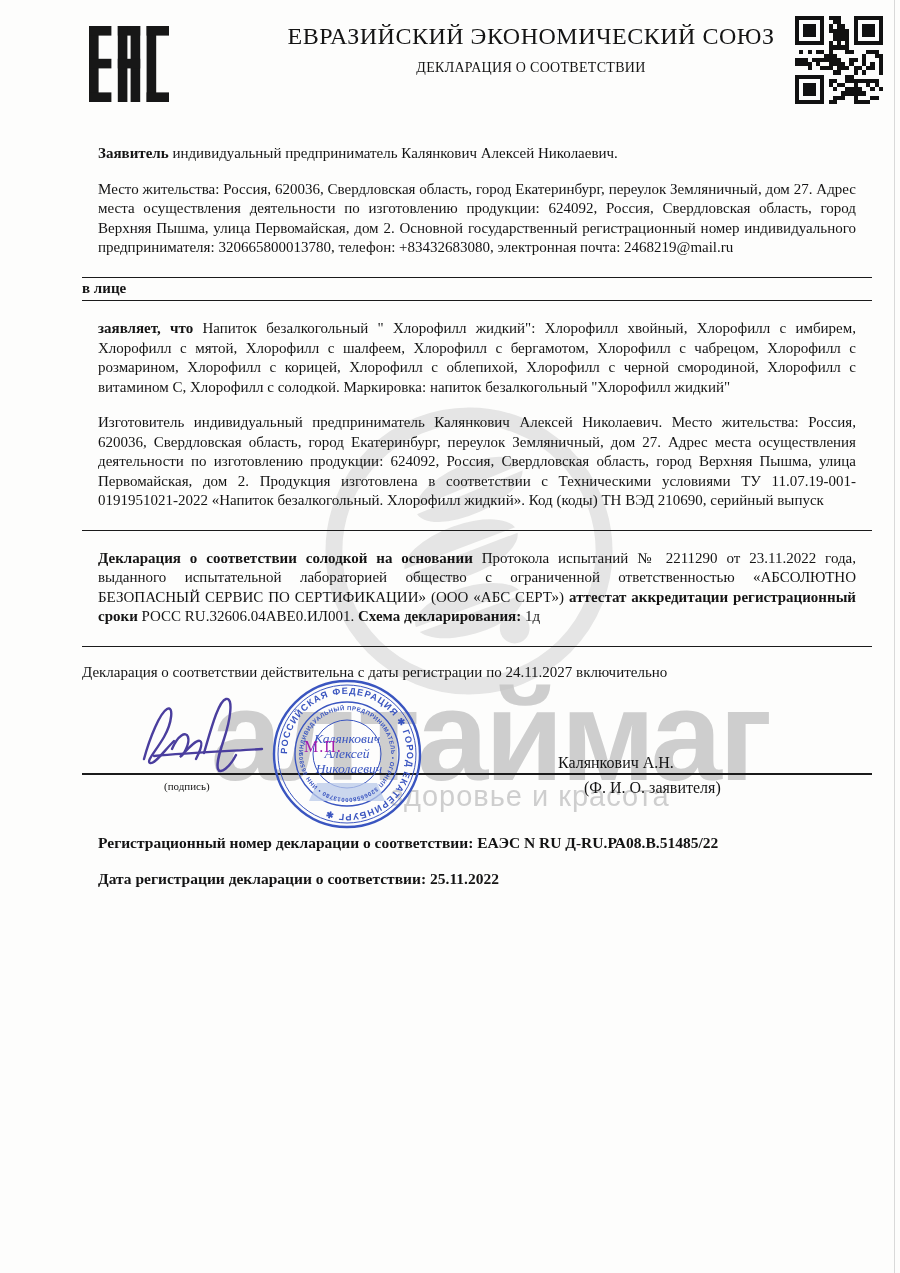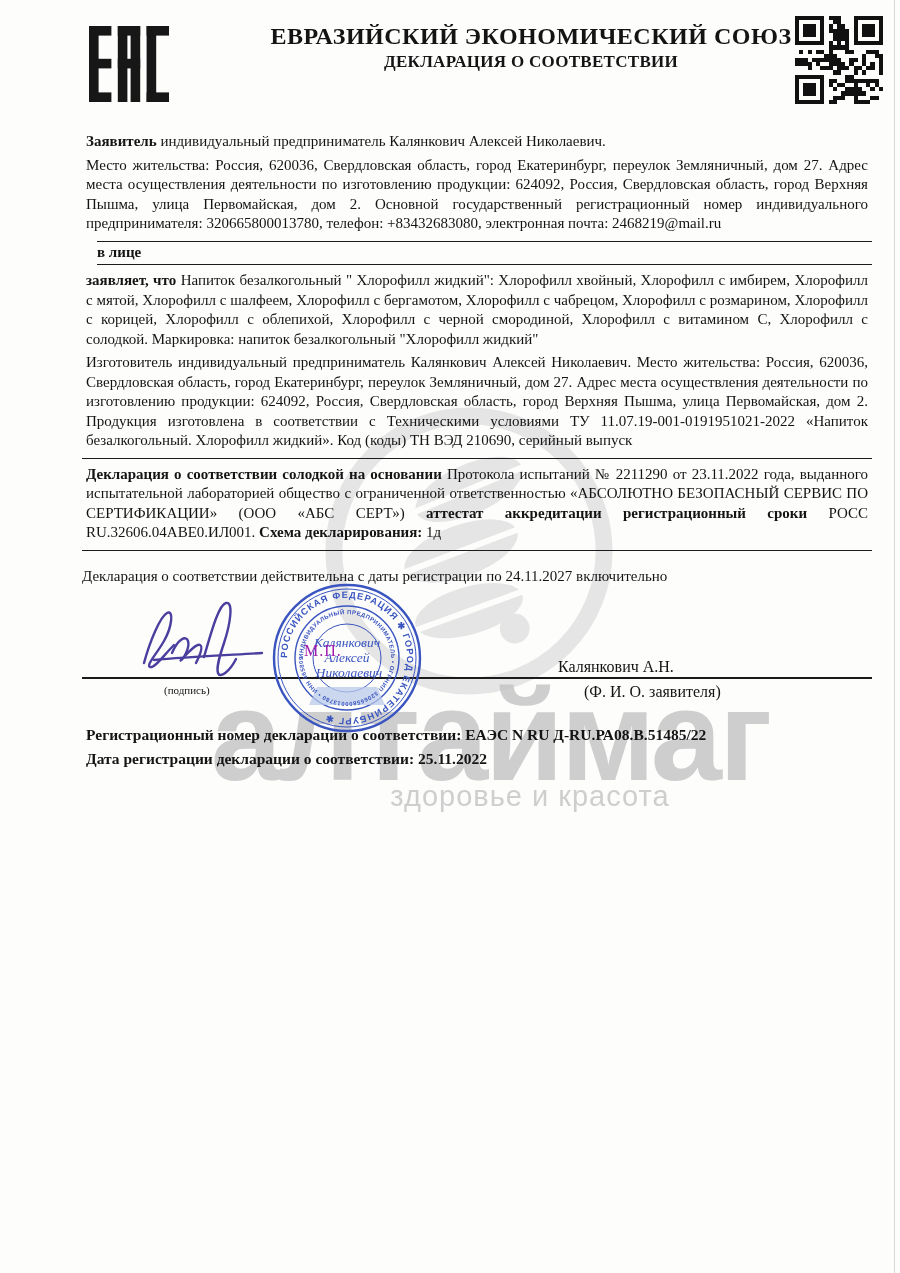--- a/index.html
+++ b/index.html
@@ -3,40 +3,40 @@
 <meta charset="utf-8">
 <style>
   html,body{margin:0;padding:0;background:#e8e8e8;}
   #page{position:relative;width:900px;height:1273px;background:#fdfdfc;overflow:hidden;
         font-family:"Liberation Serif", serif;color:#141414;}
   #page::after{content:"";position:absolute;top:0;right:5px;width:1px;height:100%;background:#d9d9d9;}
 
   
   .eac-logo{position:absolute;left:88px;top:26px;width:82px;height:76px;}
   .title-wrap{position:absolute;left:172px;right:10px;top:22px;text-align:center;}
-  .title{font-size:24px;font-weight:bold;letter-spacing:.5px;line-height:28px;}
-  .subtitle{font-size:17px;font-weight:bold;letter-spacing:.3px;margin-top:2px;}
+  .title{font-size:24px;font-weight:normal;letter-spacing:.5px;line-height:28px;}
+  .subtitle{font-size:14px;font-weight:normal;letter-spacing:.3px;margin-top:10px;}
   .qr{position:absolute;left:795px;top:16px;width:88px;height:88px;}
 
   
   .wm{position:absolute;pointer-events:none;}
   .wm-emblem{left:320px;top:402px;width:298px;height:298px;opacity:.5;}
   .wm-text{left:0;top:672px;width:980px;text-align:center;font-family:"Liberation Sans",sans-serif;
            font-weight:bold;font-size:128px;line-height:1;color:#c3c3c3;opacity:.8;letter-spacing:-3px;}
   .wm-sub{left:0;top:780px;width:1060px;text-align:center;font-family:"Liberation Sans",sans-serif;
           font-size:29px;color:#cacaca;opacity:.9;letter-spacing:1px;}
 
   
   .content{position:absolute;left:82px;top:126px;width:790px;font-size:15px;line-height:19.5px;
            text-align:justify;}
-  .content p{margin:4px;}
+  .content p{margin:16px;}
   .sec{padding:2px 0 3px 0;}
   .rule{border-top:1.6px solid #1b1b1b;}
   .vlice{border-top:1.6px solid #1b1b1b;border-bottom:1.6px solid #1b1b1b;padding:1px 0 2px 0;
-         font-weight:bold;text-align:left;margin-left:15px;}
+         font-weight:bold;text-align:left;}
   b{font-weight:bold;}
   .validity{font-weight:normal;text-align:left;padding-top:16px;}
 
   
   .sig-area{position:relative;height:132px;text-align:left;}
   .sig-line{position:absolute;left:0;top:88px;width:100%;height:1.5px;background:#1b1b1b;}
   .signature-svg{position:absolute;left:52px;top:8px;width:150px;height:88px;}
   .stamp-svg{position:absolute;left:182px;top:-14px;width:166px;height:166px;}
   .mp{position:absolute;left:222px;top:52px;font-size:16px;color:#a21caf;letter-spacing:1px;}
   .sig-caption{position:absolute;left:82px;top:92px;font-size:11px;}

